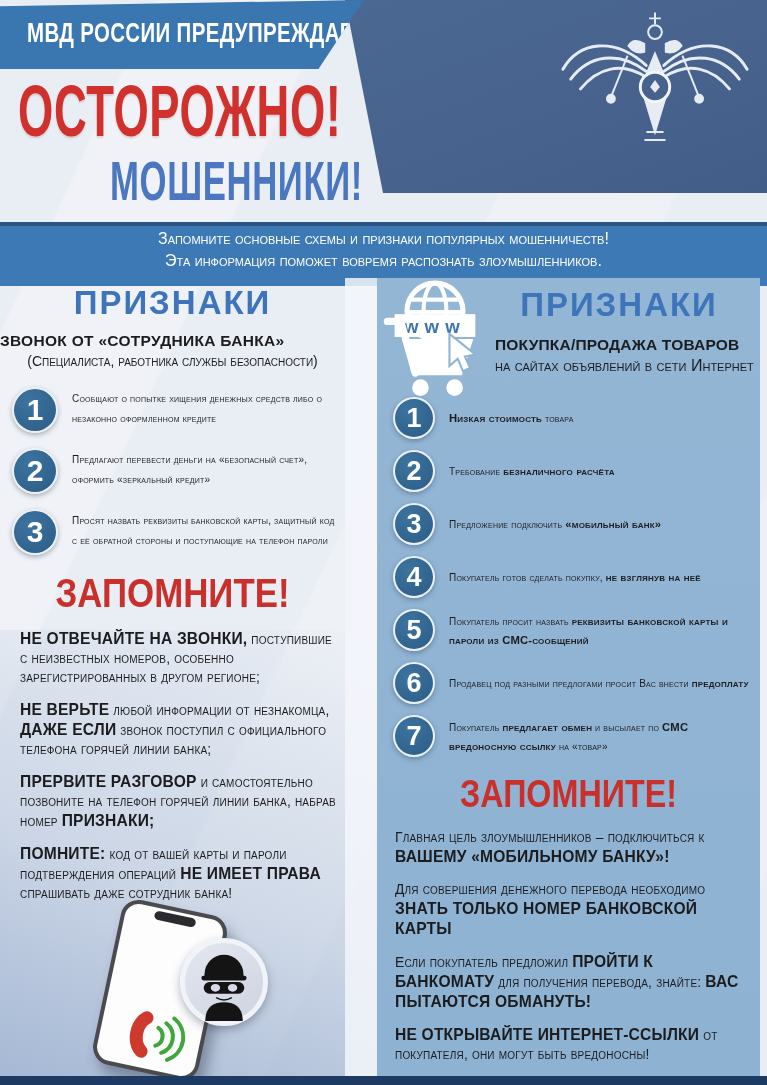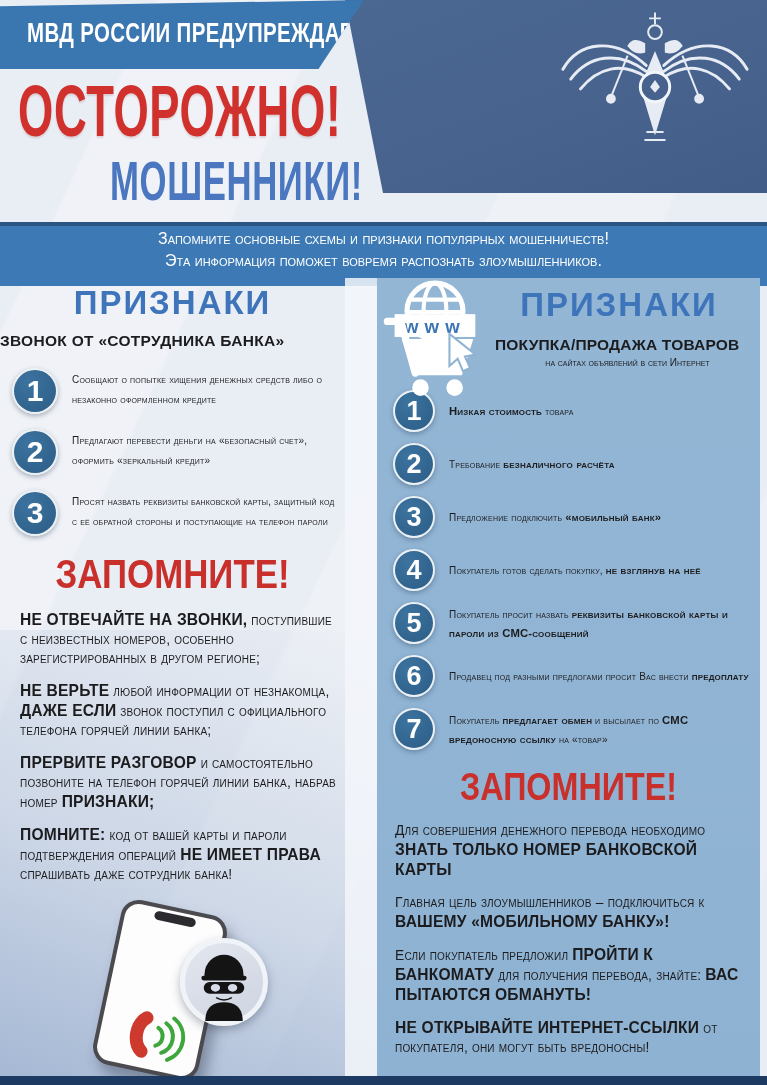--- a/index.html
+++ b/index.html
@@ -64,21 +64,21 @@
   #remember-left{margin:4px 0 12px;font-size:41px;transform:scaleX(.85);}
   #remember-right{margin:16px 0 12px;font-size:38px;transform:scaleX(.85);}
 
   .paras{padding:0 8px 0 20px;}
   .para{margin-bottom:13px;font-variant:small-caps;font-size:13.8px;line-height:19px;letter-spacing:.2px;}
 
   
   #cart-icon{position:absolute;left:4px;top:2px;}
   #right-panel .col-header{margin:8px 0 0 112px;width:260px;}
   .r-sub{margin:12px 0 0 118px;font-weight:800;font-size:15.5px;letter-spacing:.2px;}
-  .r-sub2{margin:3px 0 0 118px;font-variant:small-caps;font-size:10px;text-align:center;}
+  .r-sub2{margin:3px 0 0 118px;font-variant:small-caps;font-size:16px;}
   .r-items{margin-top:22px;padding:0 8px;}
   .r-items .item{align-items:center;margin-bottom:11px;padding:0 0 0 8px;}
   .r-items .num-circle{width:42px;height:42px;font-size:27px;}
   .r-paras{padding:0 14px 0 18px;}
 
   
   #phone-graphic{position:absolute;left:92px;top:898px;width:200px;height:185px;z-index:5;}
   #phone-body{position:absolute;left:14px;top:8px;width:100px;height:160px;background:#fdfdfe;
     border:4px solid #4b4b4f;border-radius:18px;transform:rotate(12deg);
     box-shadow:8px 10px 14px rgba(40,50,70,.4);}
@@ -136,20 +136,21 @@
   <div id="notice-band">
     <div>Запомните основные схемы и признаки популярных мошенничеств!</div>
     <div>Эта информация поможет вовремя распознать злоумышленников.</div>
   </div>
 
   <div id="col-gap"></div>
 
   <div id="left-col">
     <div class="col-header">ПРИЗНАКИ</div>
     <div class="l-sub">ЗВОНОК ОТ «СОТРУДНИКА БАНКА»</div>
+    <div class="l-sub2">(Специалиста, работника службы безопасности)</div>
 
     <div class="items">
       <div class="item">
         <div class="num-circle">1</div>
         <div class="item-text"><span>Сообщают о попытке хищения денежных средств либо о незаконно оформленном кредите</span></div>
       </div>
       <div class="item">
         <div class="num-circle">2</div>
         <div class="item-text"><span>Предлагают перевести деньги на «безопасный счет», оформить «зеркальный кредит»</span></div>
       </div>
@@ -214,22 +215,22 @@
       </div>
       <div class="item">
         <div class="num-circle">7</div>
         <div class="item-text"><span>Покупатель </span><span class="seg-b">предлагает обмен</span><span> и высылает по </span><span class="seg-b">СМС</span><span> </span><span class="seg-b">вредоносную ссылку</span><span> на «товар»</span></div>
       </div>
     </div>
 
     <div id="remember-right" class="remember">ЗАПОМНИТЕ!</div>
 
     <div class="r-paras">
+      <div class="para"><span>Главная цель злоумышленников – подключиться к </span><span class="seg-b">ВАШЕМУ «МОБИЛЬНОМУ БАНКУ»!</span></div>
       <div class="para"><span>Для совершения денежного перевода необходимо </span><span class="seg-b">ЗНАТЬ ТОЛЬКО НОМЕР БАНКОВСКОЙ КАРТЫ</span></div>
-      <div class="para"><span>Главная цель злоумышленников – подключиться к </span><span class="seg-b">ВАШЕМУ «МОБИЛЬНОМУ БАНКУ»!</span></div>
       <div class="para"><span>Если покупатель предложил </span><span class="seg-b">ПРОЙТИ К БАНКОМАТУ</span><span> для получения перевода, знайте: </span><span class="seg-b">ВАС ПЫТАЮТСЯ ОБМАНУТЬ!</span></div>
       <div class="para"><span class="seg-b">НЕ ОТКРЫВАЙТЕ ИНТЕРНЕТ-ССЫЛКИ</span><span> от покупателя, они могут быть вредоносны!</span></div>
     </div>
   </div>
 
   <div id="phone-graphic">
     <div id="phone-body">
       <div id="phone-notch"></div>
     </div>
     <svg id="handset" width="64" height="52" viewBox="0 0 64 52">

